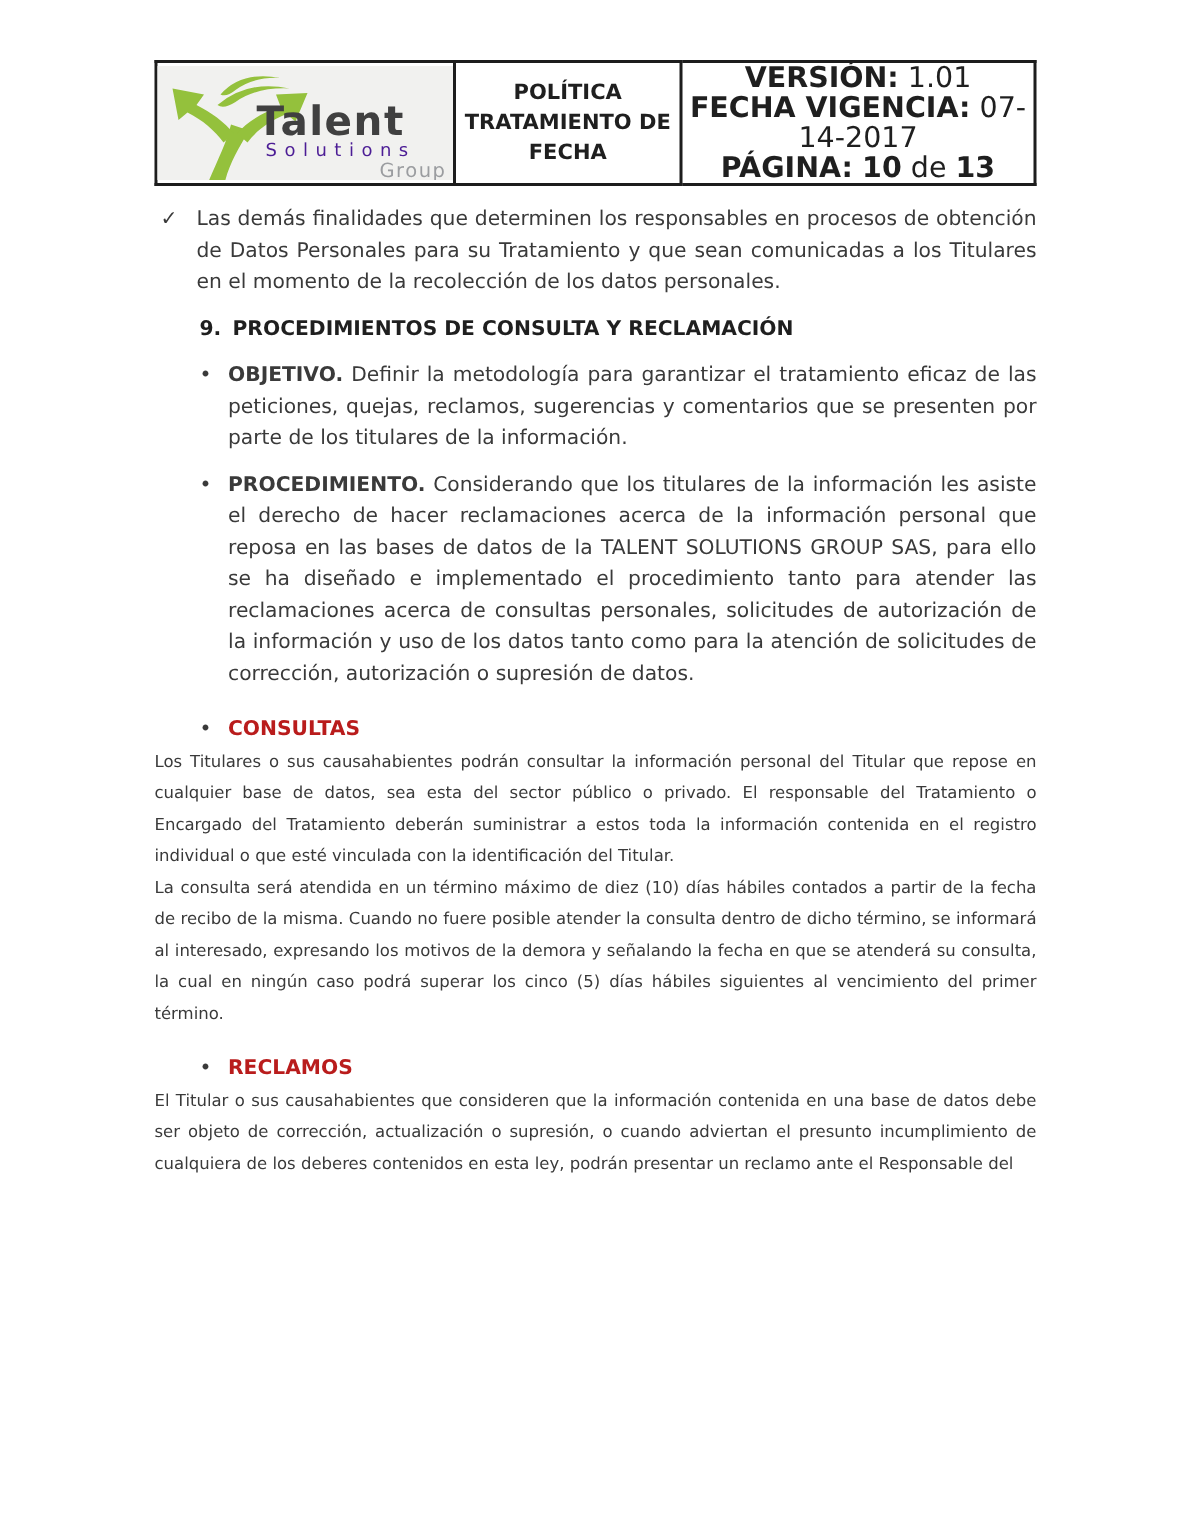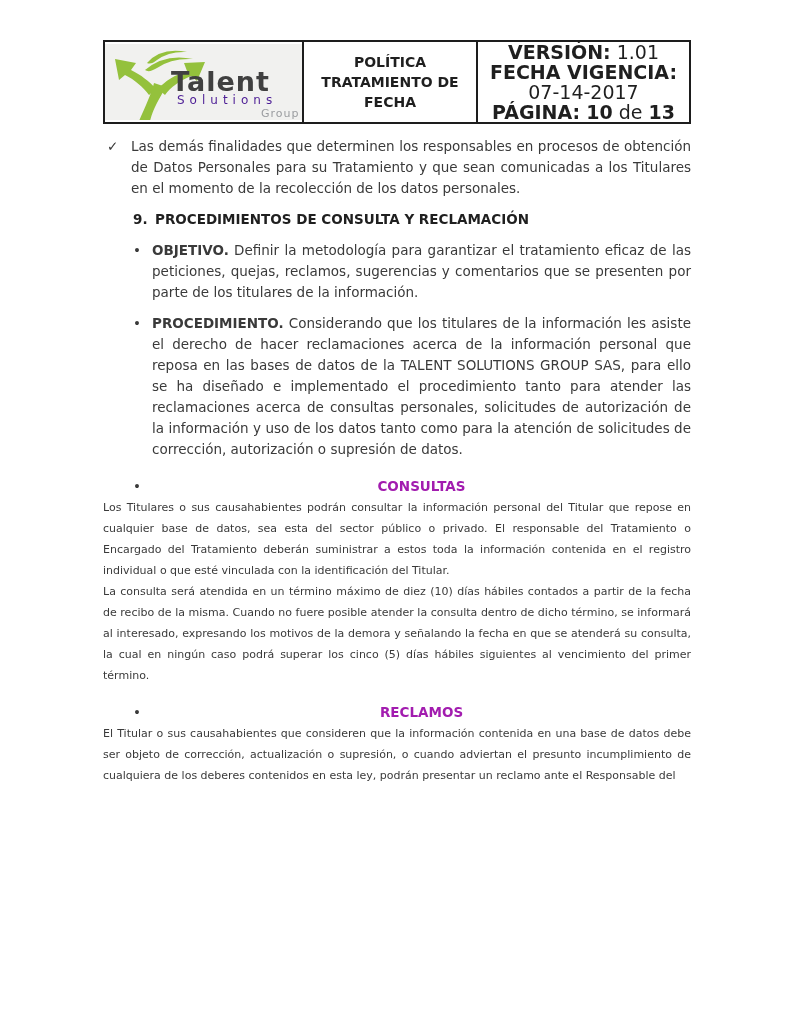--- a/index.html
+++ b/index.html
@@ -21,21 +21,21 @@
     width: 100%;
     border-collapse: collapse;
     table-layout: fixed;
   }
   table.hdr td {
     border: 2px solid #1d1d1d;
     vertical-align: middle;
     padding: 0;
   }
   td.cell-logo  { width: 199px; height: 80px; }
-  td.cell-title { width: 174px; margin-left: 32px; }
+  td.cell-title { width: 151px; margin-left: 32px; }
   td.cell-meta  { width: auto; }
 
   .logo-box {
     position: relative;
     width: 100%;
     height: 76px;
     background: #f1f1ef;
     overflow: hidden;
   }
   .logo-talent {
@@ -50,22 +50,22 @@
   .logo-solutions {
     position: absolute;
     left: 72px; top: 50px;
     font-size: 12px;
     letter-spacing: 5px;
     color: #4c1d95;
     line-height: 1;
   }
   .logo-group {
     position: absolute;
-    left: 156px; top: 64px;
-    font-size: 11px;
+    left: 148px; top: 64px;
+    font-size: 13px;
     letter-spacing: 1px;
     color: #9b9da0;
     line-height: 1;
   }
   .logo-svg { position: absolute; left: 4px; top: 1px; }
 
   .cell-title-inner {
     text-align: center;
     font-weight: bold;
     font-size: 14px;
@@ -102,21 +102,21 @@
 
   .bullet {
     display: flex;
     margin-top: 10px;
     font-size: 13.5px;
     line-height: 21px;
   }
   .bullet .dot { width: 19px; margin-left: 30px; flex: none; }
   .bullet .txt { flex: 1; text-align: justify; }
   .bullet.head { margin-top: 16px; }
-  .bullet.head .txt { font-weight: bold; color: #a21caf; text-align: center; }
+  .bullet.head .txt { font-weight: bold; color: #b91c1c; text-align: left; }
 
   p.para {
     font-size: 11px;
     line-height: 21px;
     text-align: justify;
   }
 </style>
 </head>
 <body>
 

